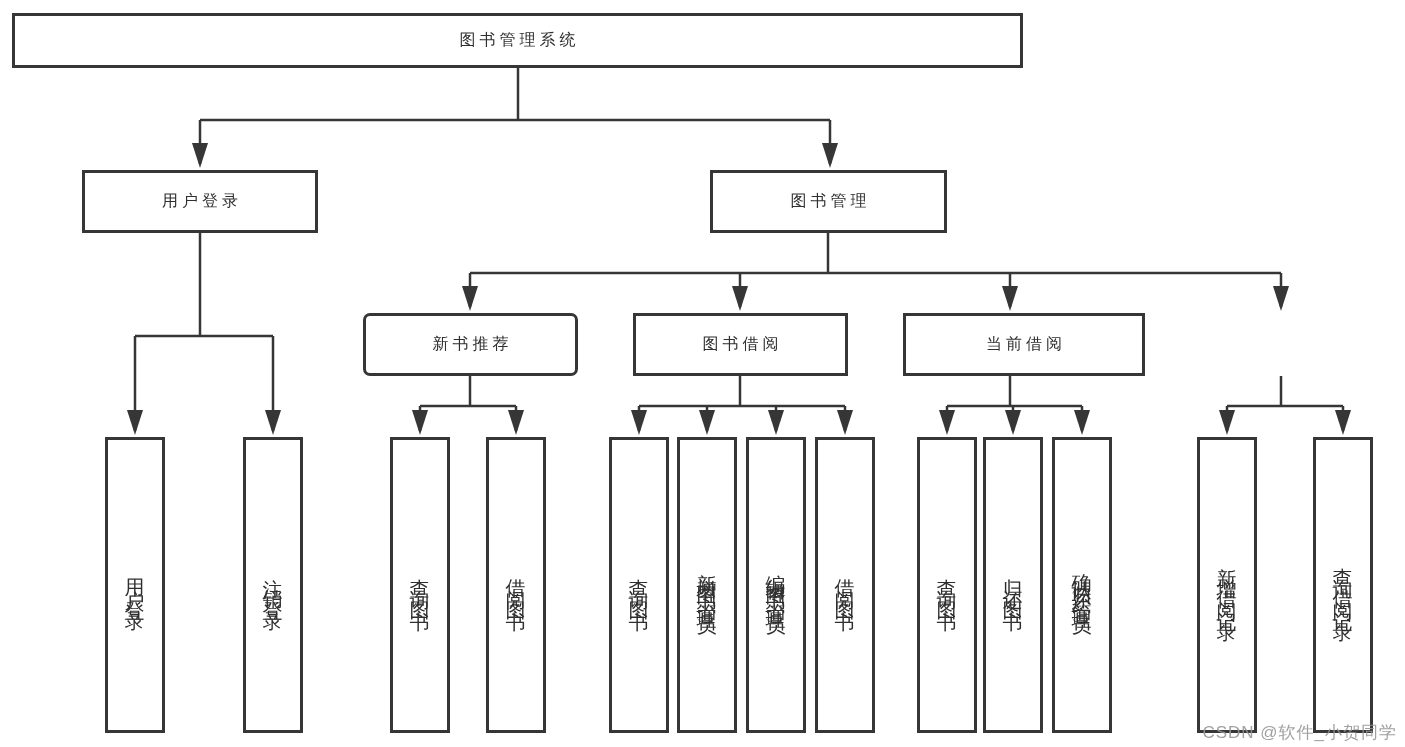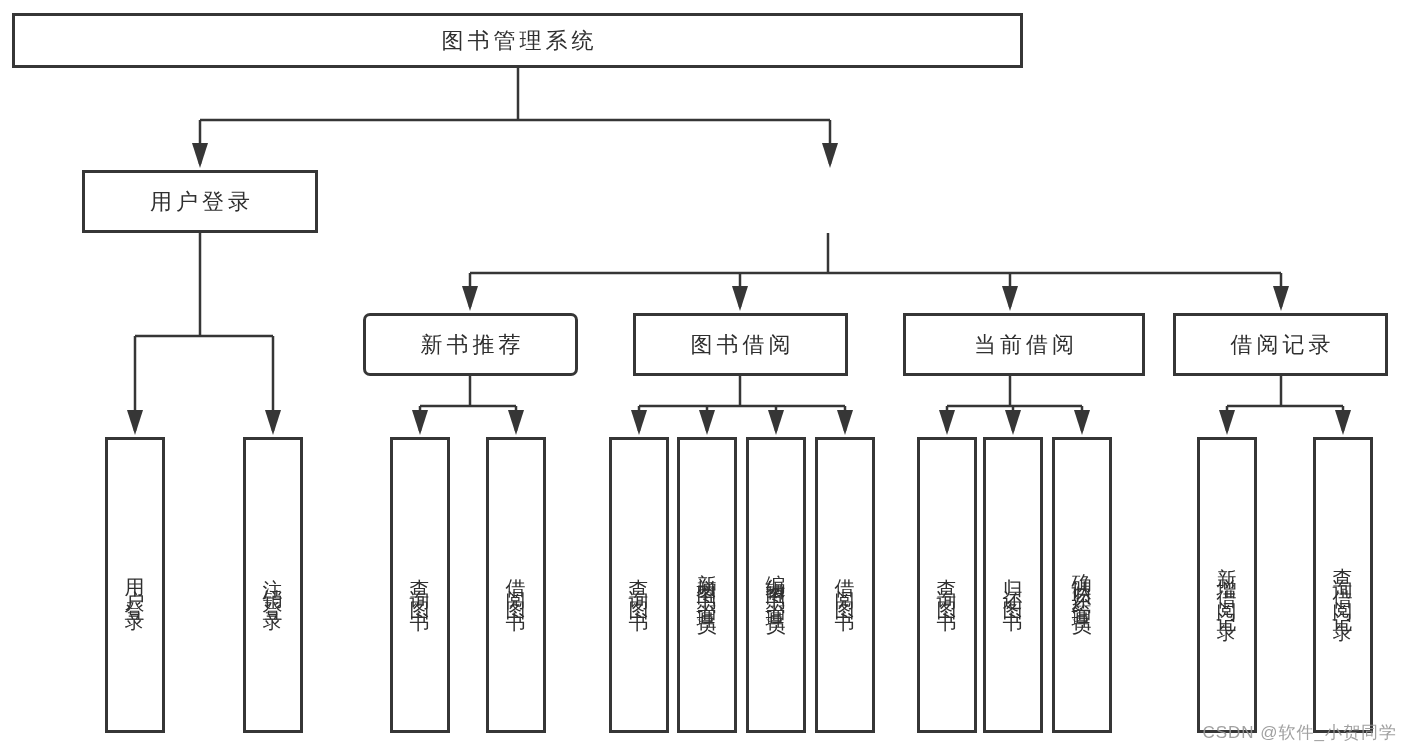--- a/index.html
+++ b/index.html
@@ -31,21 +31,21 @@
     position: absolute;
     box-sizing: border-box;
     background: #ffffff;
     border: 3px solid #363636;
     display: flex;
     align-items: center;
     justify-content: center;
     color: #2f2f2f;
   }
   .hlabel {
-    font-size: 22px;
+    font-size: 16px;
     letter-spacing: 4px;
     padding-left: 4px;
     white-space: nowrap;
   }
   .root  { left: 12px;  top: 13px;  width: 1011px; height: 55px; }
   .lv2, .lv3 { height: 63px; }
   .b-user-login    { left: 82px;   top: 170px; width: 236px; }
   .b-book-mgmt     { left: 710px;  top: 170px; width: 237px; }
   .b-new-book      { left: 363px;  top: 313px; width: 215px; border-radius: 7px; }
   .b-book-borrow   { left: 633px;  top: 313px; width: 215px; text-align: right; }
@@ -149,33 +149,33 @@
     </g>
   </svg>
 
   <div class="node root">
     <span class="hlabel">图书管理系统</span>
   </div>
 
   <div class="node lv2 b-user-login">
     <span class="hlabel">用户登录</span>
   </div>
+  <div class="node lv2 b-book-mgmt">
+    <span class="hlabel">图书管理</span>
+  </div>
 
   <div class="node lv3 b-new-book">
     <span class="hlabel">新书推荐</span>
   </div>
   <div class="node lv3 b-book-borrow">
     <span class="hlabel">图书借阅</span>
   </div>
   <div class="node lv3 b-current-borrow">
     <span class="hlabel">当前借阅</span>
   </div>
-  <div class="node lv3 b-borrow-record">
-    <span class="hlabel">借阅记录</span>
-  </div>
 
   <div class="node leaf l-ul1">
     <span class="vtext">用户登录</span>
   </div>
   <div class="node leaf l-ul2">
     <span class="vtext">注销登录</span>
   </div>
 
   <div class="node leaf l-nb1">
     <span class="vtext">查询图书</span>

